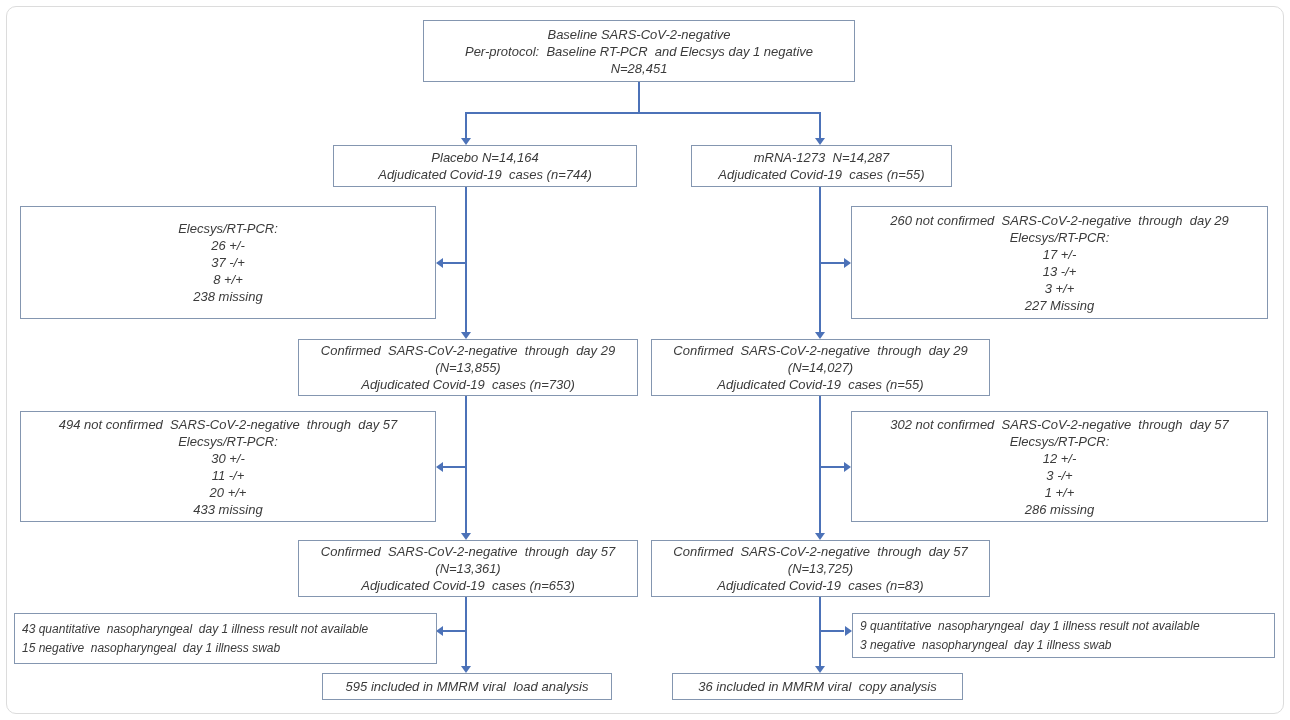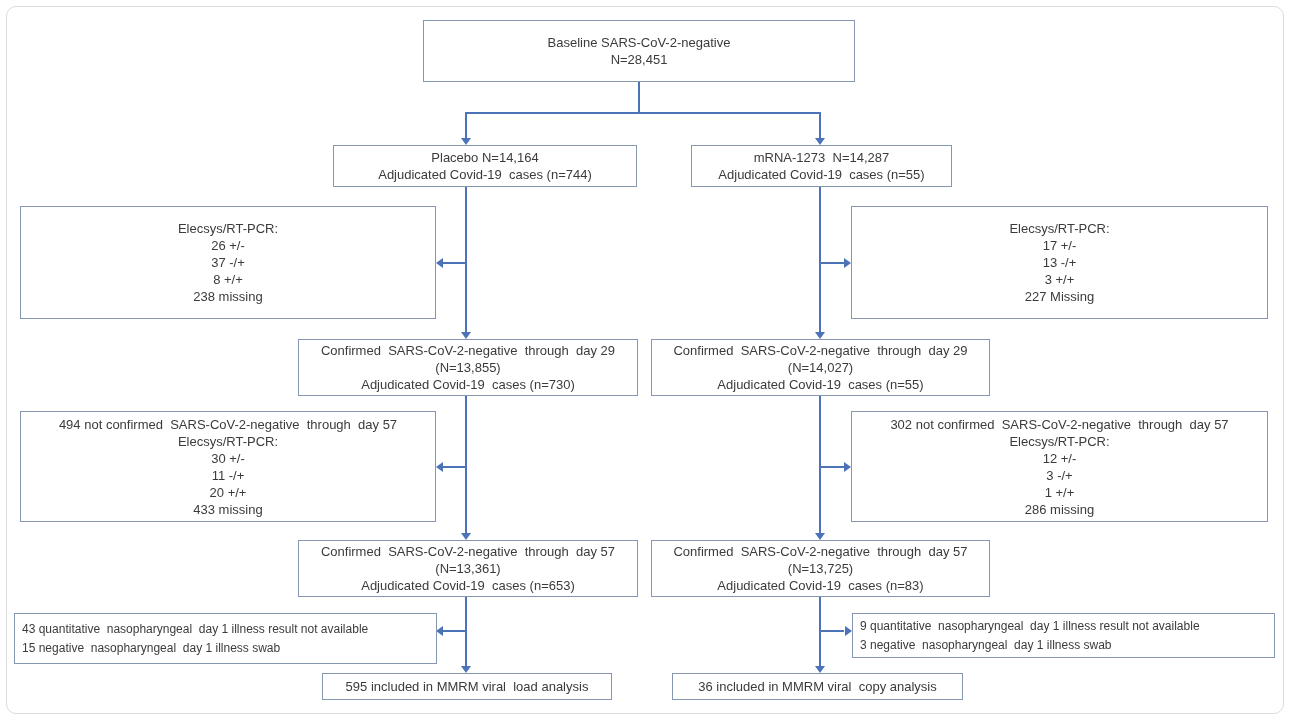--- a/index.html
+++ b/index.html
@@ -17,21 +17,21 @@
     position:absolute;left:6px;top:6px;right:6px;bottom:6px;
     border:1px solid var(--card);border-radius:10px;
   }
   .box{
     position:absolute;background:#fff;border:1.5px solid var(--border);
     box-sizing:border-box;display:flex;flex-direction:column;justify-content:center;
     z-index:3;
   }
   .c{align-items:center;text-align:center;}
   .l{align-items:flex-start;text-align:left;padding-left:7px;padding-right:2px;}
-  .ln{white-space:pre-wrap;font-size:13px;line-height:17px;}
+  .ln{white-space:pre-wrap;font-size:13px;line-height:17px;font-style:italic;}
   .sm .ln{font-size:12px;line-height:19px;}
   .vl{position:absolute;width:1.5px;background:var(--line);z-index:1;}
   .hl{position:absolute;height:1.5px;background:var(--line);z-index:1;}
   .ad{position:absolute;width:0;height:0;z-index:2;
       border-left:5px solid transparent;border-right:5px solid transparent;
       border-top:7px solid var(--line);}
   .al{position:absolute;width:0;height:0;z-index:2;
       border-top:5px solid transparent;border-bottom:5px solid transparent;
       border-right:7px solid var(--line);}
   .ar{position:absolute;width:0;height:0;z-index:2;
@@ -76,20 +76,21 @@
   <div class="hl" style="left:820px;top:466px;width:24px"></div>
   <div class="ar" style="left:844px;top:462px"></div>
 
   <div class="vl" style="left:819px;top:597px;height:69px"></div>
   <div class="ad" style="left:815px;top:666px"></div>
   <div class="hl" style="left:820px;top:630px;width:24px"></div>
   <div class="ar" style="left:845px;top:626px"></div>
 
   <div class="box c" style="left:423px;top:20px;width:432px;height:62px">
     <div class="ln">Baseline SARS-CoV-2-negative</div>
+    <div class="ln">Per-protocol:  Baseline RT-PCR  and Elecsys day 1 negative</div>
     <div class="ln">N=28,451</div>
   </div>
 
   <div class="box c" style="left:333px;top:145px;width:304px;height:42px">
     <div class="ln">Placebo N=14,164</div>
     <div class="ln">Adjudicated Covid-19  cases (n=744)</div>
   </div>
 
   <div class="box c" style="left:691px;top:145px;width:261px;height:42px">
     <div class="ln">mRNA-1273  N=14,287</div>
@@ -98,20 +99,21 @@
 
   <div class="box c" style="left:20px;top:206px;width:416px;height:113px">
     <div class="ln">Elecsys/RT-PCR:</div>
     <div class="ln">26 +/-</div>
     <div class="ln">37 -/+</div>
     <div class="ln">8 +/+</div>
     <div class="ln">238 missing</div>
   </div>
 
   <div class="box c" style="left:851px;top:206px;width:417px;height:113px">
+    <div class="ln">260 not confirmed  SARS-CoV-2-negative  through  day 29</div>
     <div class="ln">Elecsys/RT-PCR:</div>
     <div class="ln">17 +/-</div>
     <div class="ln">13 -/+</div>
     <div class="ln">3 +/+</div>
     <div class="ln">227 Missing</div>
   </div>
 
   <div class="box c" style="left:298px;top:339px;width:340px;height:57px">
     <div class="ln">Confirmed  SARS-CoV-2-negative  through  day 29</div>
     <div class="ln">(N=13,855)</div>

